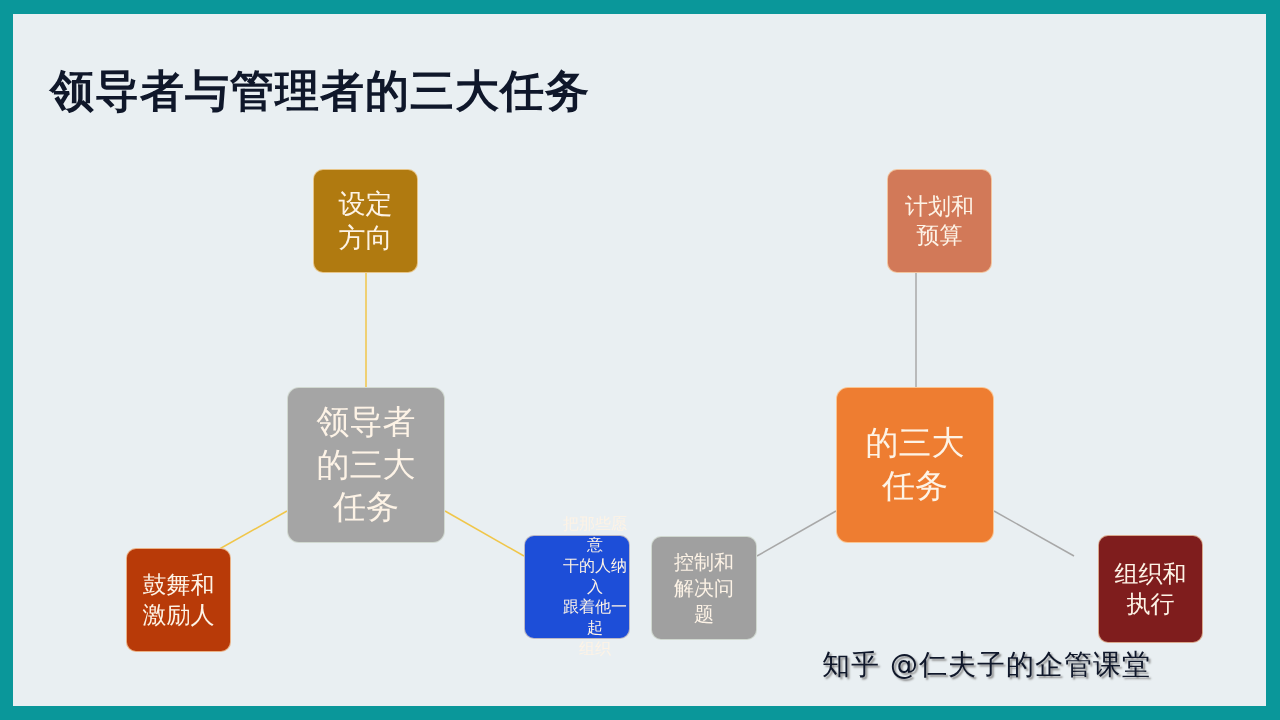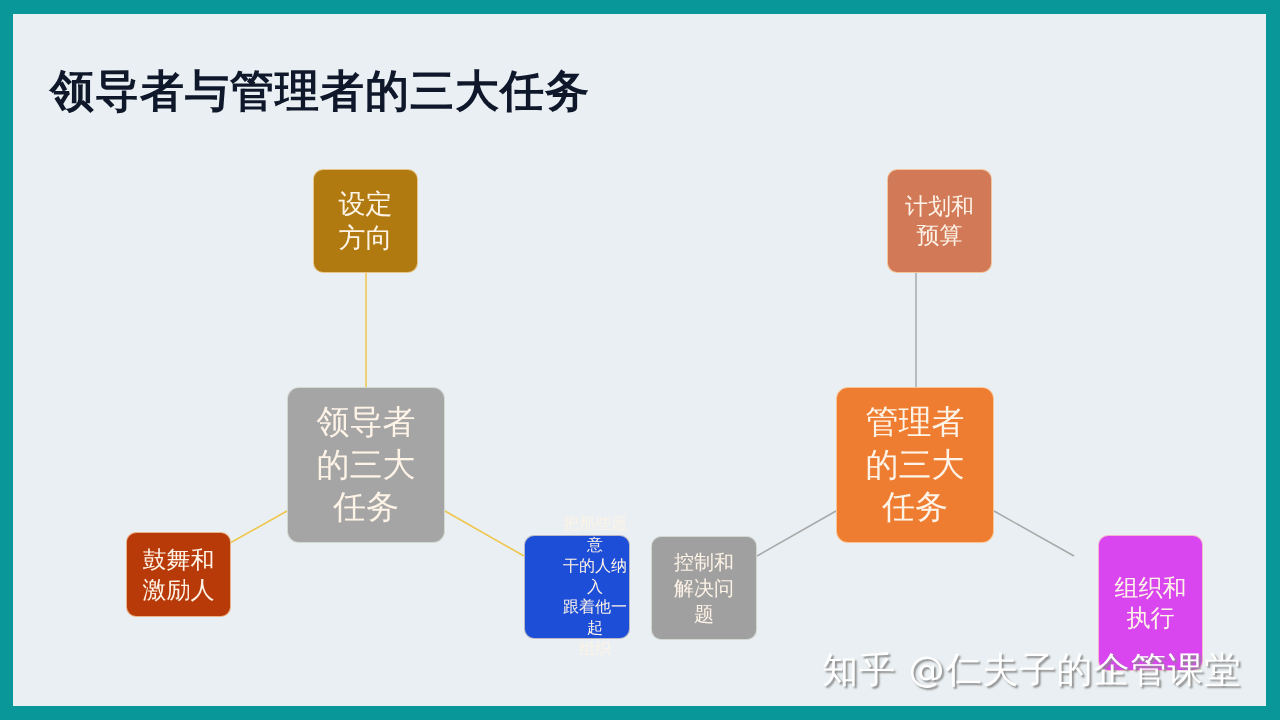--- a/index.html
+++ b/index.html
@@ -6,21 +6,21 @@
     body { width:1280px; height:720px; position:relative; overflow:hidden; background:#0a979a; font-family:"DejaVu Sans", sans-serif; }
     .panel { position:absolute; left:13px; top:14px; width:1253px; height:692px; background:#e9eff2; }
     .title { position:absolute; left:50px; top:62px; font-size:44px; font-weight:bold; color:#0f172a; letter-spacing:1px; white-space:nowrap; }
     .box { position:absolute; border-radius:10px; display:flex; align-items:center; justify-content:center; text-align:center; color:#fdf3e6; box-sizing:border-box; border:1.5px solid rgba(255,230,190,0.7); line-height:1.25; }
     .box .t { display:block; }
     .small { font-size:27px; }
     .center { font-size:33px; line-height:1.3; border-radius:12px; }
     .tiny { font-size:16px; line-height:1.3; }
     .med { font-size:21px;margin-left:24px; }
     svg.lines { position:absolute; left:0; top:0; }
-    .wm { position:absolute; left:822px; top:646px; font-size:36px; color:#ffffff; text-shadow:2px 2px 2px #8a8a8a; white-space:nowrap; letter-spacing:1px; }
+    .wm { position:absolute; left:822px; top:646px; font-size:28px; color:#0f172a; text-shadow:2px 2px 2px #8a8a8a; white-space:nowrap; letter-spacing:1px; }
   </style>
 </head>
 <body>
 
 <div class="panel"></div>
 
 <div class="title">领导者与管理者的三大任务</div>
 
 <svg class="lines" width="1280" height="720">
   <line x1="366" y1="273" x2="366" y2="387" stroke="#f0c64a" stroke-width="1.5"></line>
@@ -39,21 +39,21 @@
 </div>
 
 <div class="box center" style="left:287px;top:387px;width:158px;height:156px;background:#a5a5a5;border-color:rgba(220,230,220,0.8);">
   <div>
     <span class="t">领导者</span>
     <span class="t">的三大</span>
     <span class="t">任务</span>
   </div>
 </div>
 
-<div class="box med" style="left:102px;top:532px;width:105px;height:85px;background:#b83a08;font-size:24px;">
+<div class="box med" style="left:102px;top:548px;width:105px;height:104px;background:#b83a08;font-size:24px;">
   <div>
     <span class="t">鼓舞和</span>
     <span class="t">激励人</span>
   </div>
 </div>
 
 <div class="box tiny" style="left:524px;top:535px;width:106px;height:104px;background:#1d4ed8;padding-left:36px;">
   <div>
     <span class="t">把那些愿意</span>
     <span class="t">干的人纳入</span>
@@ -64,34 +64,33 @@
 
 <div class="box med" style="left:863px;top:169px;width:105px;height:104px;background:#d27958;font-size:23px;">
   <div>
     <span class="t">计划和</span>
     <span class="t">预算</span>
   </div>
 </div>
 
 <div class="box center" style="left:836px;top:387px;width:158px;height:156px;background:#ee7d31;">
   <div>
-    <span class="t">管理者</span>
     <span class="t">的三大</span>
     <span class="t">任务</span>
   </div>
 </div>
 
 <div class="box" style="left:651px;top:536px;width:106px;height:104px;background:#a0a0a0;font-size:20px;line-height:1.3;border-color:rgba(220,230,220,0.8);">
   <div>
     <span class="t">控制和</span>
     <span class="t">解决问</span>
     <span class="t">题</span>
   </div>
 </div>
 
-<div class="box med" style="left:1074px;top:535px;width:105px;height:136px;background:#d946ef;font-size:24px;">
+<div class="box med" style="left:1074px;top:535px;width:105px;height:108px;background:#7f1d1d;font-size:24px;">
   <div>
     <span class="t">组织和</span>
     <span class="t">执行</span>
   </div>
 </div>
 
 <div class="wm">知乎 @仁夫子的企管课堂</div>
 
 </body></html>

